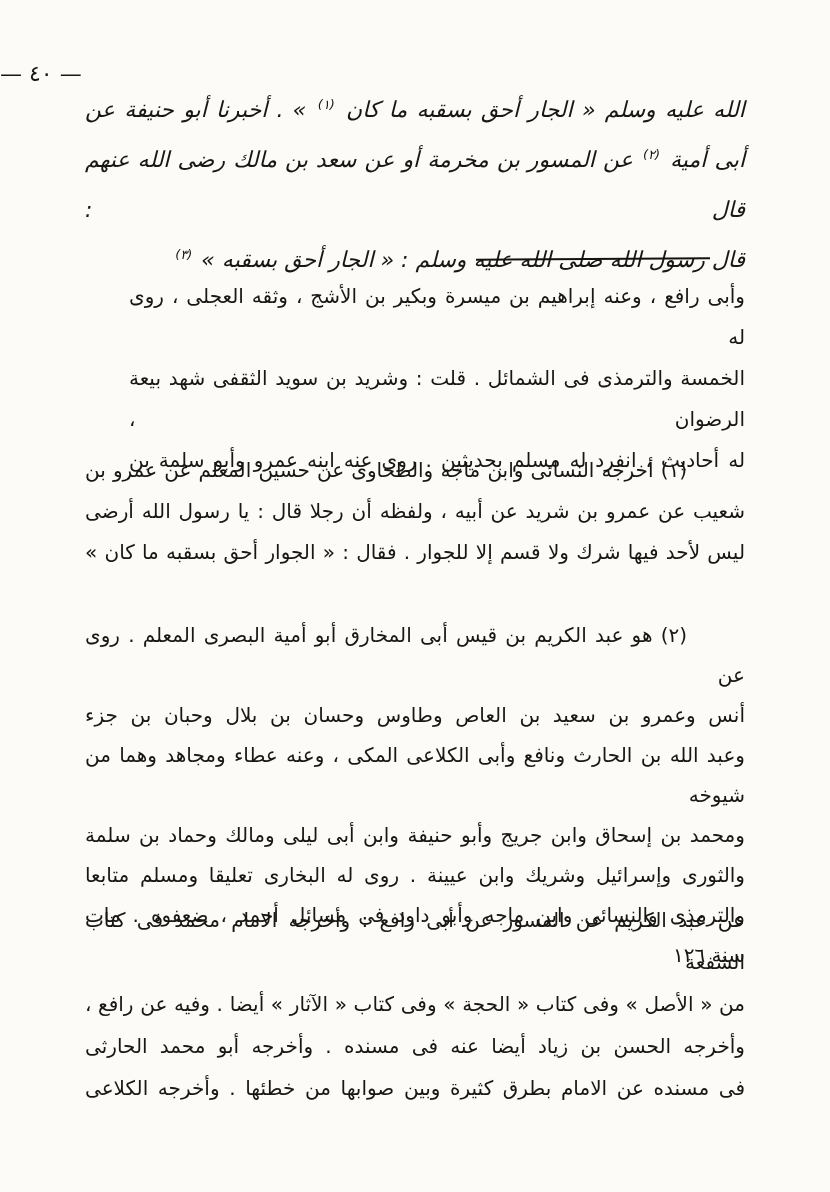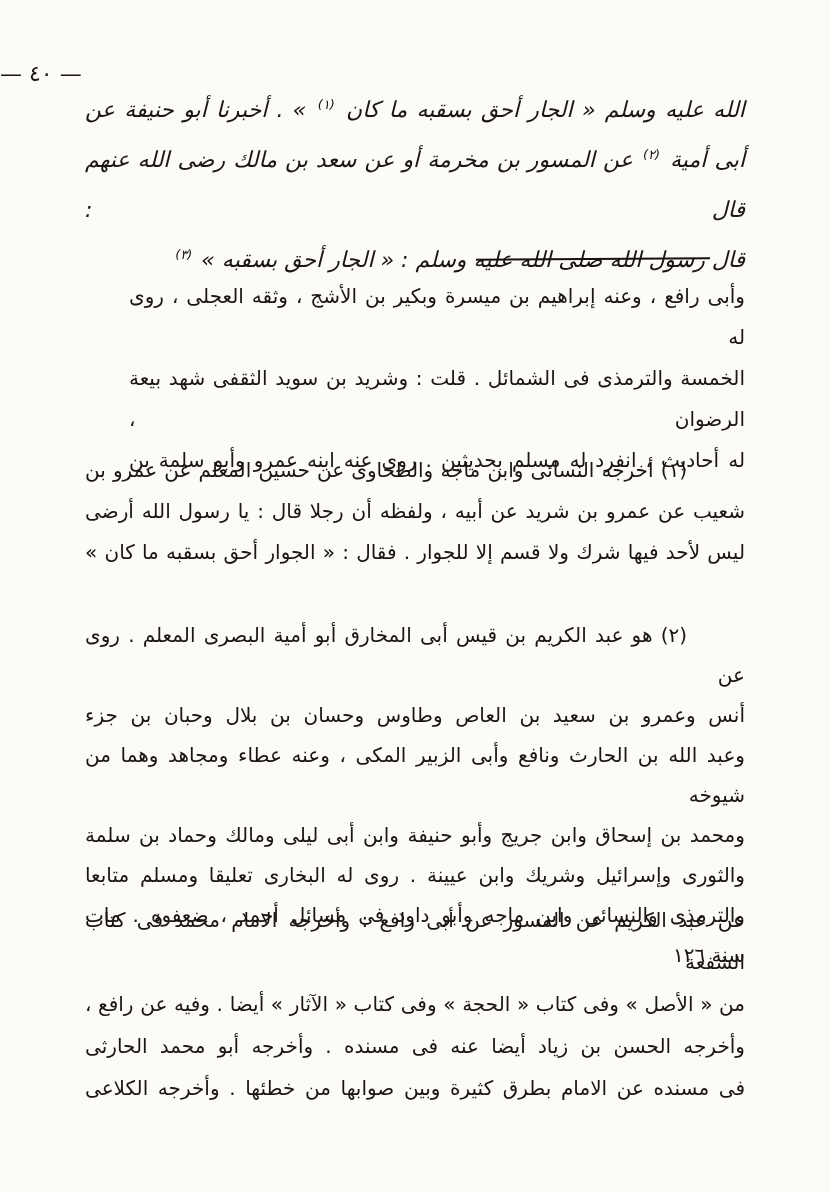--- a/index.html
+++ b/index.html
@@ -111,21 +111,21 @@
 
   <div class="fnblock fn1">
     <div class="line j indent">(١) أخرجه النسائى وابن ماجه والطحاوى عن حسين المعلم عن عمرو بن</div>
     <div class="line j">شعيب عن عمرو بن شريد عن أبيه ، ولفظه أن رجلا قال : يا رسول الله أرضى</div>
     <div class="line j">ليس لأحد فيها شرك ولا قسم إلا للجوار . فقال : « الجوار أحق بسقبه ما كان »</div>
   </div>
 
   <div class="fnblock fn2">
     <div class="line j indent">(٢) هو عبد الكريم بن قيس أبى المخارق أبو أمية البصرى المعلم . روى عن</div>
     <div class="line j">أنس وعمرو بن سعيد بن العاص وطاوس وحسان بن بلال وحبان بن جزء</div>
-    <div class="line j">وعبد الله بن الحارث ونافع وأبى الزبير المكى ، وعنه عطاء ومجاهد وهما من شيوخه</div>
+    <div class="line j">وعبد الله بن الحارث ونافع وأبى الكلاعى المكى ، وعنه عطاء ومجاهد وهما من شيوخه</div>
     <div class="line j">ومحمد بن إسحاق وابن جريج وأبو حنيفة وابن أبى ليلى ومالك وحماد بن سلمة</div>
     <div class="line j">والثورى وإسرائيل وشريك وابن عيينة . روى له البخارى تعليقا ومسلم متابعا</div>
     <div class="line j">والترمذى والنسائى وابن ماجه وأبو داود فى مسائل أحمد ، ضعفوه . مات</div>
     <div class="line s">سنة ١٢٦</div>
   </div>
 
   <div class="fnblock fn3">
     <div class="line j">عن عبد الكريم عن المسور عن أبى رافع : وأخرجه الامام محمد فى كتاب الشفعة</div>
     <div class="line j">من « الأصل » وفى كتاب « الحجة » وفى كتاب « الآثار » أيضا . وفيه عن رافع ،</div>
     <div class="line j">وأخرجه الحسن بن زياد أيضا عنه فى مسنده . وأخرجه أبو محمد الحارثى</div>

